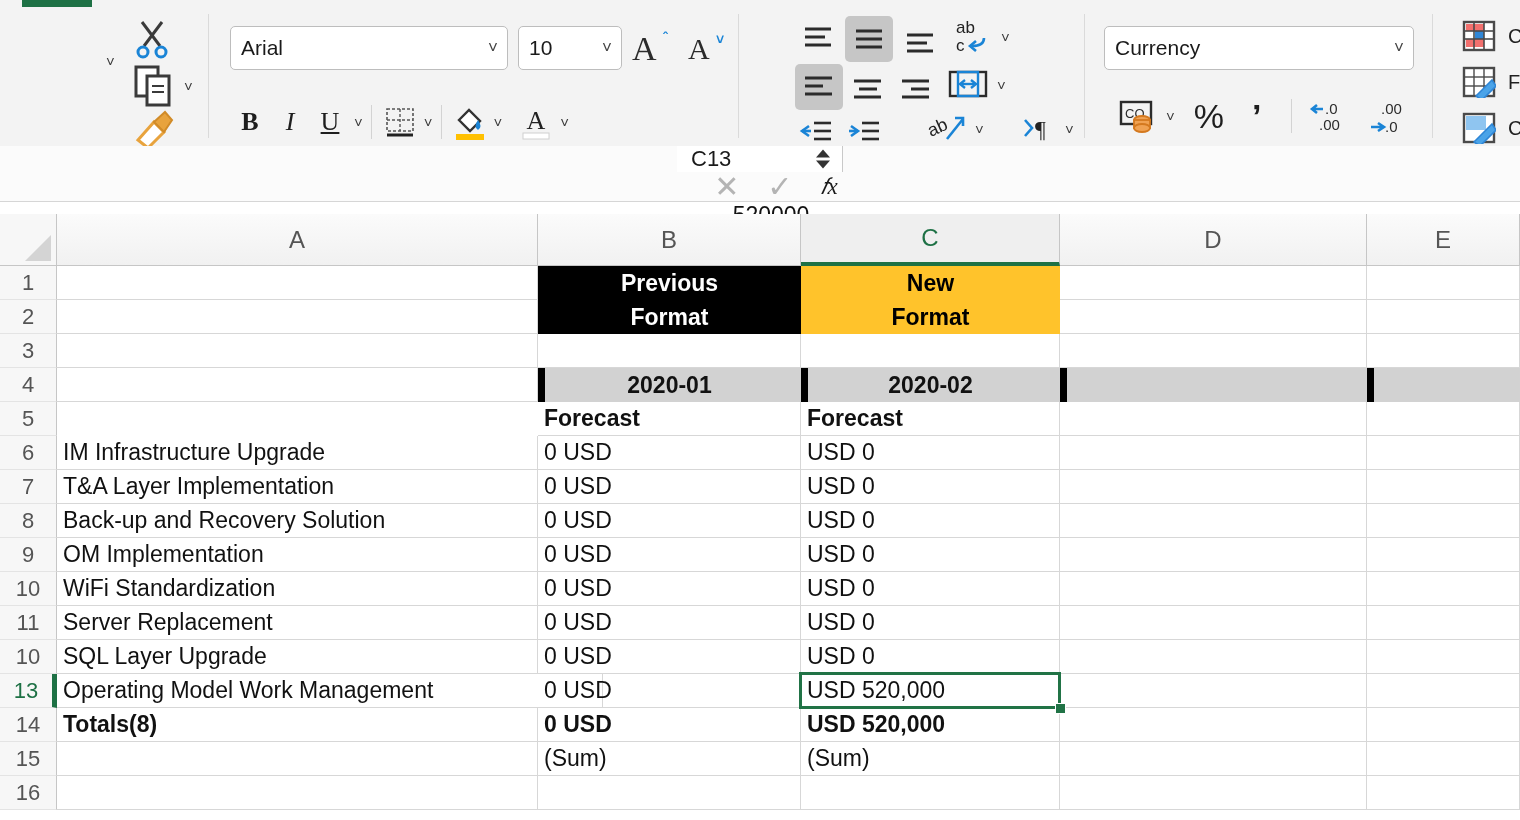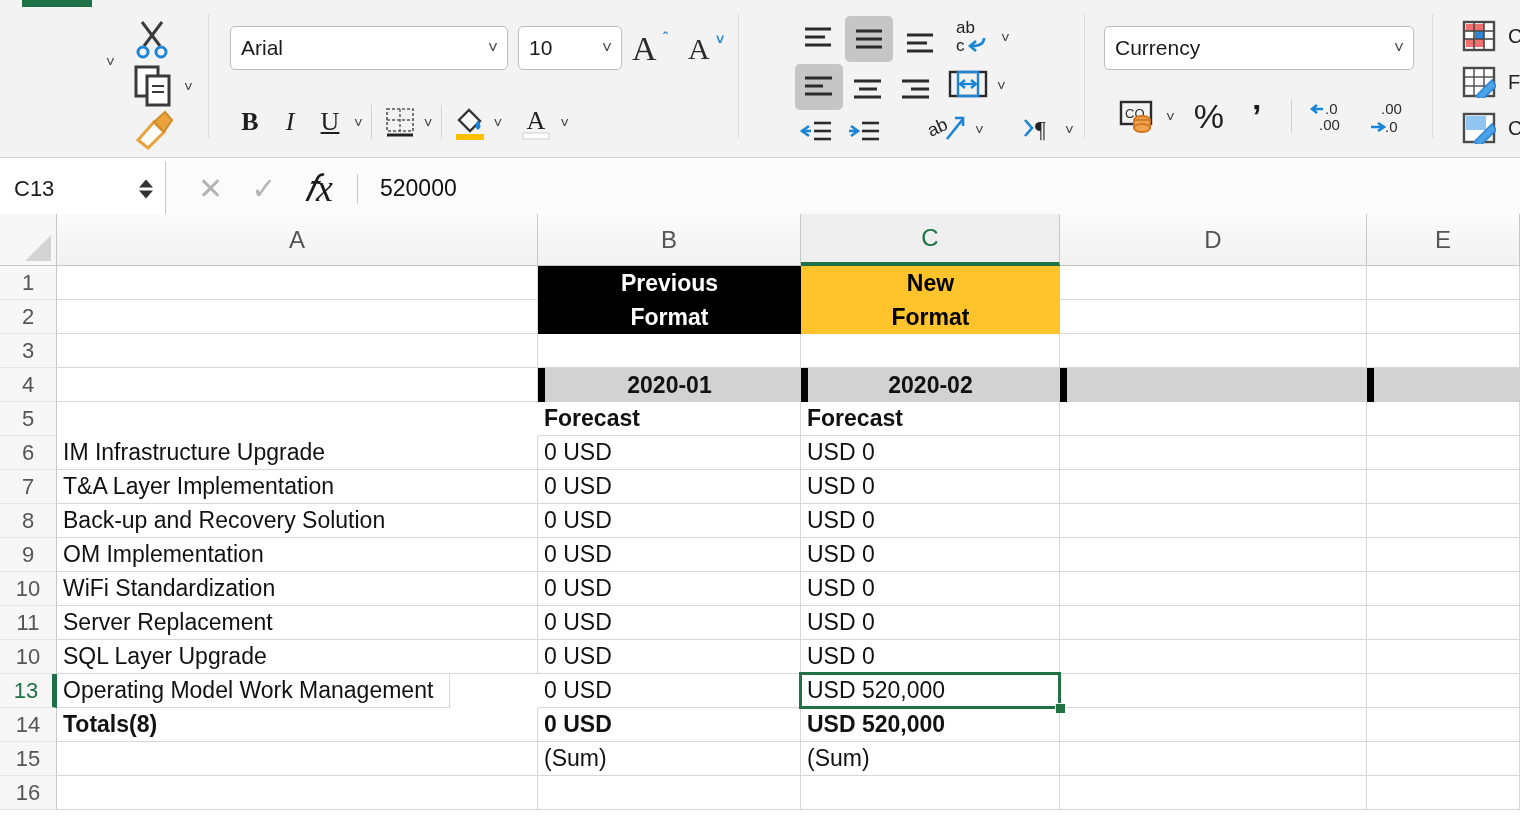--- a/index.html
+++ b/index.html
@@ -67,41 +67,41 @@
   .grp-number { position: absolute; left: 1094px; top: 8px; width: 330px; height: 142px; text-decoration: underline; }
   .num-fmt-box { position: absolute; left: 10px; top: 18px; width: 310px; height: 44px; }
 
   
   .grp-styles { position: absolute; left: 1446px; top: 8px; width: 100px; height: 142px; }
   .style-row { position: absolute; left: 16px; display: flex; align-items: center; gap: 12px; }
   .style-lbl { font-size: 20px; color: #1f1f1f; white-space: nowrap; }
 
   
   .formula-bar {
-    position: absolute; left: 0; top: 161px; width: 1520px; height: 56px;
+    position: absolute; left: 0; top: 146px; width: 1520px; height: 56px;
     background: #fbfbfb; border-bottom: 1px solid #d6d6d6;
-    display: flex; align-items: center;
+    display: flex; align-items: center; flex-direction: column;
   }
   .name-box {
     width: 166px; height: 55px; border-right: 1px solid #c9c9c9;
     display: flex; align-items: center; padding: 0 14px; position: relative;
     background: #ffffff;
   }
   .name-box-text { font-size: 22px; color: #1a1a1a; }
   .spin { position: absolute; right: 12px; top: 50%; transform: translateY(-50%);
           display: flex; flex-direction: column; gap: 3px; }
   .spin i { display:block; width: 0; height: 0; border-left: 7px solid transparent;
             border-right: 7px solid transparent; }
   .spin .up { border-bottom: 8px solid #333; }
   .spin .dn { border-top: 8px solid #333; }
 
   .fb-icons { display: flex; align-items: center; gap: 28px; padding-left: 32px; }
   .fb-x { font-size: 30px; color: #b4b4b4; line-height: 1; }
   .fb-chk { font-size: 30px; color: #b4b4b4; line-height: 1; }
-  .fb-fx { font-size: 38px; color: #1a1a1a; font-family: "Liberation Serif", serif;
+  .fb-fx { font-size: 23px; color: #1a1a1a; font-family: "Liberation Serif", serif;
            font-style: italic; }
   .fb-divider { width: 1px; height: 30px; background: #c9c9c9; margin-left: 24px; }
   .fb-value { font-size: 23px; color: #111; padding-left: 22px; }
 
   
   .grid { position: absolute; left: 0; top: 214px; width: 1520px; height: 606px;
           background: #ffffff; overflow: hidden; }
 
   .corner { position: absolute; left: 0; top: 0; width: 57px; height: 52px;
             background: #f7f7f7; border-right: 1px solid #c6c6c6; border-bottom: 1px solid #c6c6c6; }
@@ -531,21 +531,21 @@
     <div class="cell" style="left:801px; top:392px; width:259px;">USD 0</div>
     <div class="cell empty" style="left:1060px; top:392px; width:307px;"></div>
     <div class="cell empty" style="left:1367px; top:392px; width:153px;"></div>
 
     <div class="cell" style="left:57px;  top:426px; width:481px;">SQL Layer Upgrade</div>
     <div class="cell" style="left:538px; top:426px; width:263px;">0 USD</div>
     <div class="cell" style="left:801px; top:426px; width:259px;">USD 0</div>
     <div class="cell empty" style="left:1060px; top:426px; width:307px;"></div>
     <div class="cell empty" style="left:1367px; top:426px; width:153px;"></div>
 
-    <div class="cell" style="left:57px;  top:460px; width:393px;">Operating Model Work Management</div>
+    <div class="cell" style="left:57px;  top:460px; width:546px;">Operating Model Work Management</div>
     <div class="cell" style="left:538px; top:460px; width:263px;">0 USD</div>
     <div class="cell" style="left:801px; top:460px; width:259px;">USD 520,000</div>
     <div class="cell empty" style="left:1060px; top:460px; width:307px;"></div>
     <div class="cell empty" style="left:1367px; top:460px; width:153px;"></div>
 
     <div class="cell bold" style="left:57px;  top:494px; width:481px;">Totals(8)</div>
     <div class="cell bold" style="left:538px; top:494px; width:263px;">0 USD</div>
     <div class="cell bold" style="left:801px; top:494px; width:259px;">USD 520,000</div>
     <div class="cell empty" style="left:1060px; top:494px; width:307px;"></div>
     <div class="cell empty" style="left:1367px; top:494px; width:153px;"></div>

